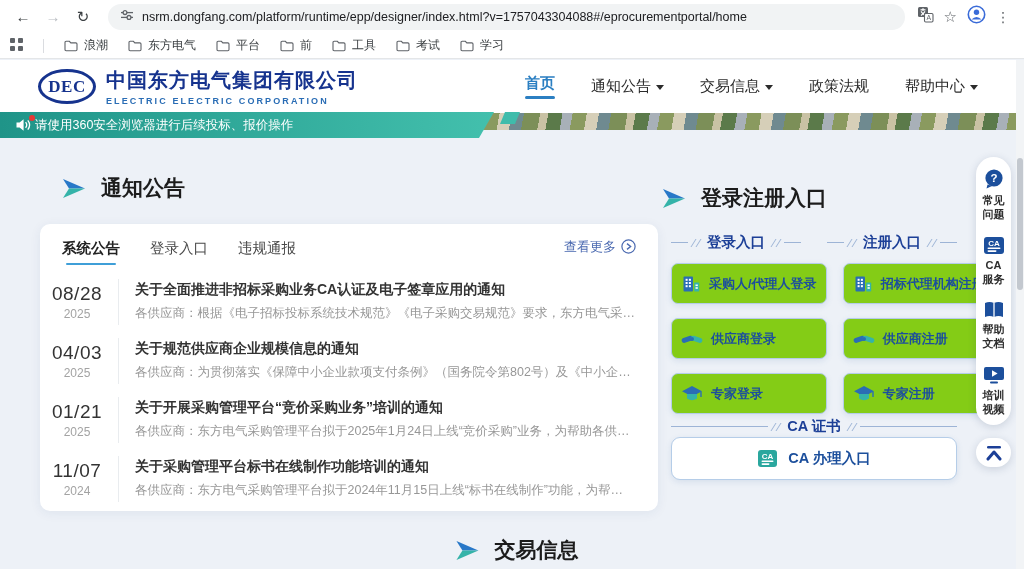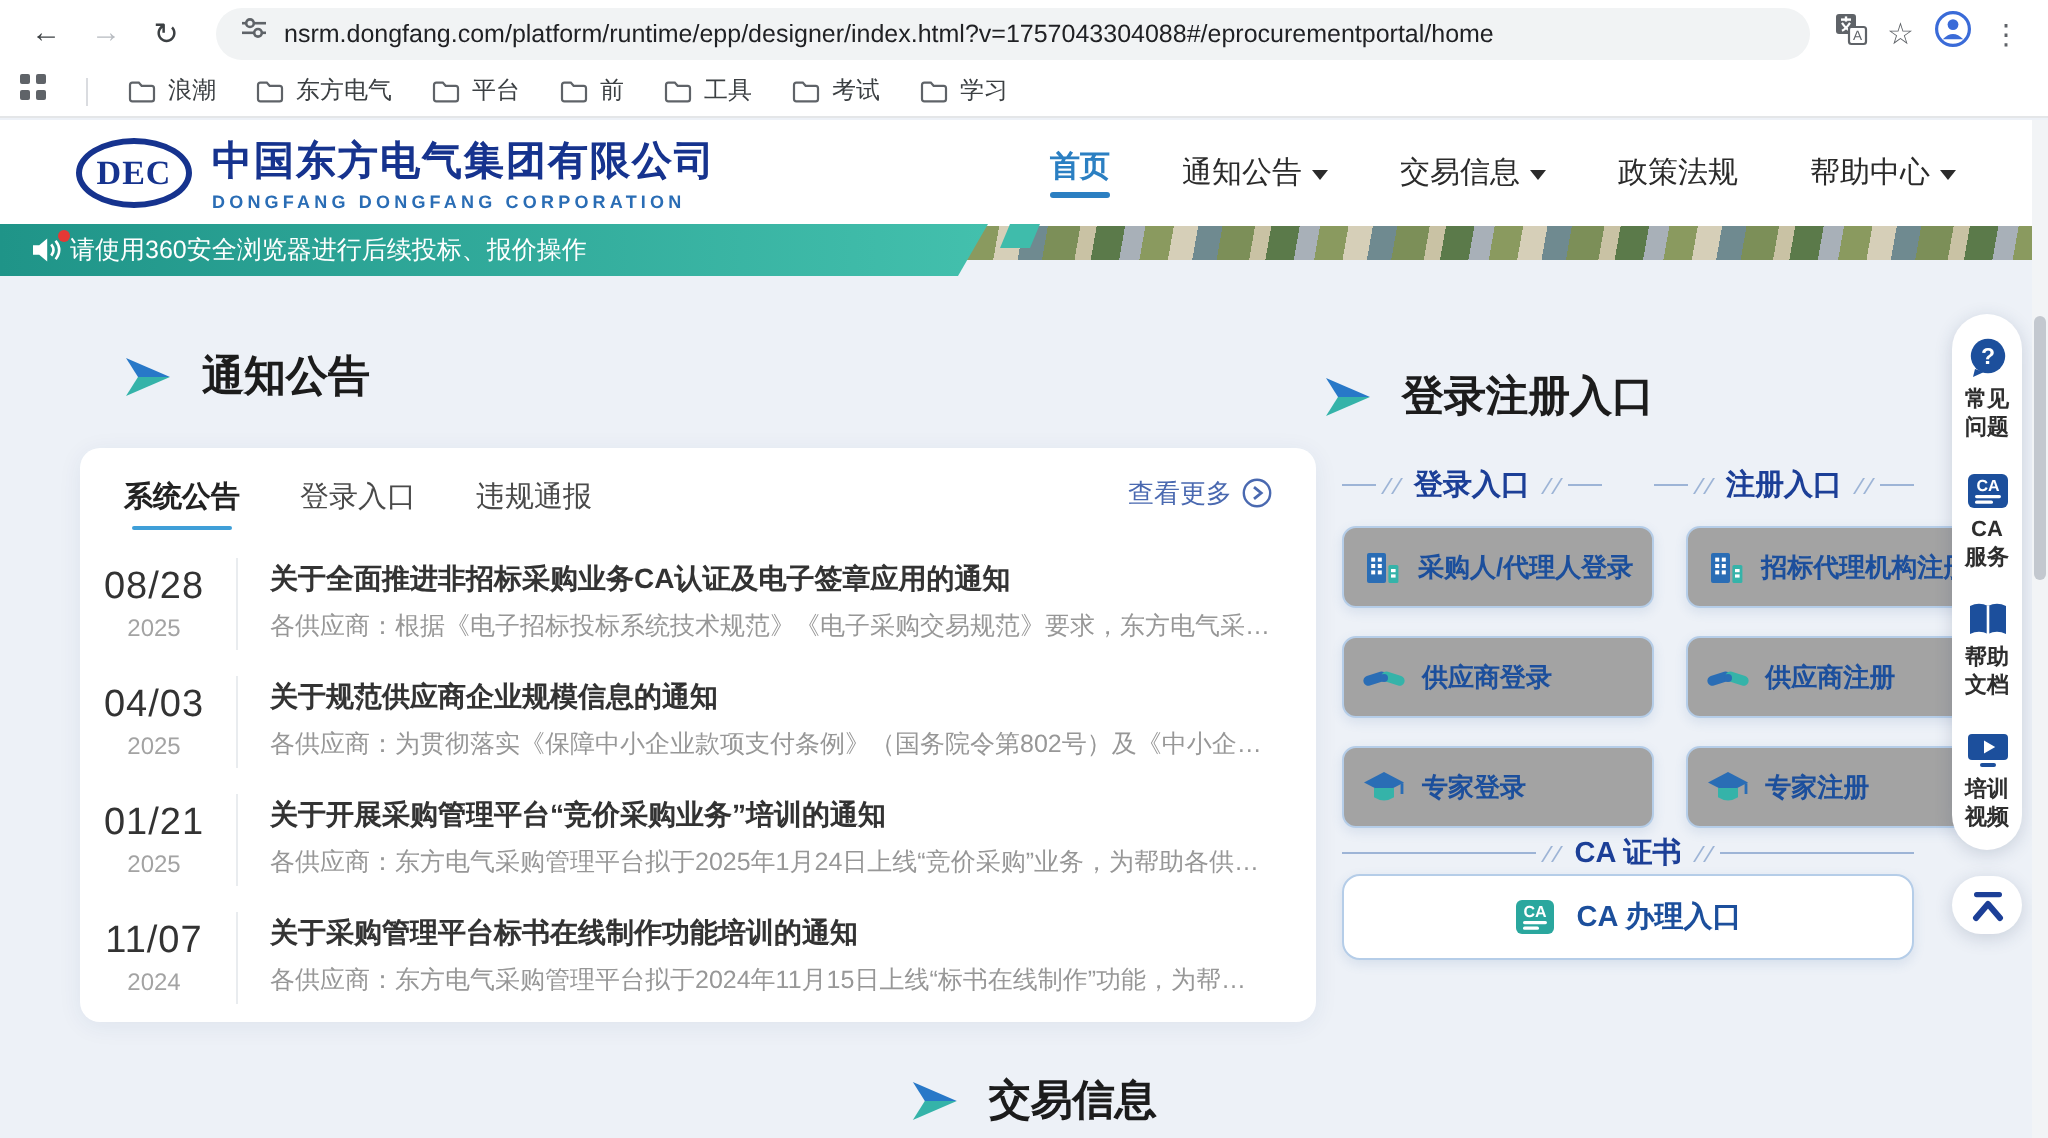--- a/index.html
+++ b/index.html
@@ -64,21 +64,21 @@
   .orn-row{position:absolute;display:flex;align-items:center;gap:5px}
   .orn-line{flex:1;height:1px;background:#9db4d6}
   .orn-sl{width:6px;height:8px;border-left:1.5px solid #9db4d6;border-right:1.5px solid #9db4d6;transform:skewX(-32deg)}
   .orn-label{font-size:14.5px;font-weight:bold;color:#1c3f97;padding:0 3px;white-space:nowrap}
   #entry-labels{left:671px;top:233px;width:286px;gap:12px}
   #entry-labels .half{flex:1;display:flex;align-items:center;gap:5px}
   #entry-labels .half+.half{margin-left:14px}
   #ca-label-row{left:671px;top:417px;width:286px}
 
   #btn-grid{position:absolute;left:671px;top:263px;width:286px;display:grid;grid-template-columns:1fr 1fr;gap:14px 16px}
-  .entry-btn{height:41px;background:#a3a3a3;border:1px solid #b5cde8;border-radius:7px;box-shadow:0 2px 6px rgba(70,110,170,.14);display:flex;align-items:center;padding:0 9px;gap:8px;font-size:13px;color:#1c4f9c;font-weight:bold;cursor:pointer;white-space:nowrap}
+  .entry-btn{height:41px;background:#84cc16;border:1px solid #b5cde8;border-radius:7px;box-shadow:0 2px 6px rgba(70,110,170,.14);display:flex;align-items:center;padding:0 9px;gap:8px;font-size:13px;color:#1c4f9c;font-weight:bold;cursor:pointer;white-space:nowrap}
   .entry-btn .ic{flex:none;display:flex}
   #ca-btn{position:absolute;left:671px;top:437px;width:286px;height:43px;background:#fff;border:1px solid #b5cde8;border-radius:9px;box-shadow:0 2px 6px rgba(70,110,170,.14);display:flex;align-items:center;justify-content:center;gap:10px;font-size:14.5px;color:#1c4f9c;font-weight:bold;cursor:pointer}
 
   
   #rail{position:absolute;right:13px;top:157px;width:35px;background:#fff;border-radius:18px;box-shadow:0 2px 9px rgba(40,60,100,.18);padding:11px 0 9px;display:flex;flex-direction:column;align-items:center;gap:14px}
   .rail-item{display:flex;flex-direction:column;align-items:center;gap:3px;cursor:pointer}
   .rail-label{font-size:11px;color:#2e2e2e;width:24px;text-align:center;line-height:1.3;font-weight:bold}
   #backtop{position:absolute;right:13px;top:438px;width:35px;height:29px;background:#fff;border-radius:15px;box-shadow:0 2px 9px rgba(40,60,100,.18);display:flex;align-items:center;justify-content:center;cursor:pointer}
 
   
@@ -181,21 +181,21 @@
       </svg>
       <span>学习</span>
     </span>
 </div>
 
 <div id="site-header">
   <div class="logo-wrap">
     <div class="logo-oval">DEC</div>
     <div>
       <div class="co-cn">中国东方电气集团有限公司</div>
-      <div class="co-en">DONGFANG DONGFANG CORPORATION</div>
+      <div class="co-en">ELECTRIC ELECTRIC CORPORATION</div>
     </div>
   </div>
   <div id="main-nav">
     <div class="nav-item active">
       <span>首页</span>
       <span class="nav-underline"></span>
     </div>
     <div class="nav-item">
       <span>通知公告</span>
         <span class="caret"></span>

